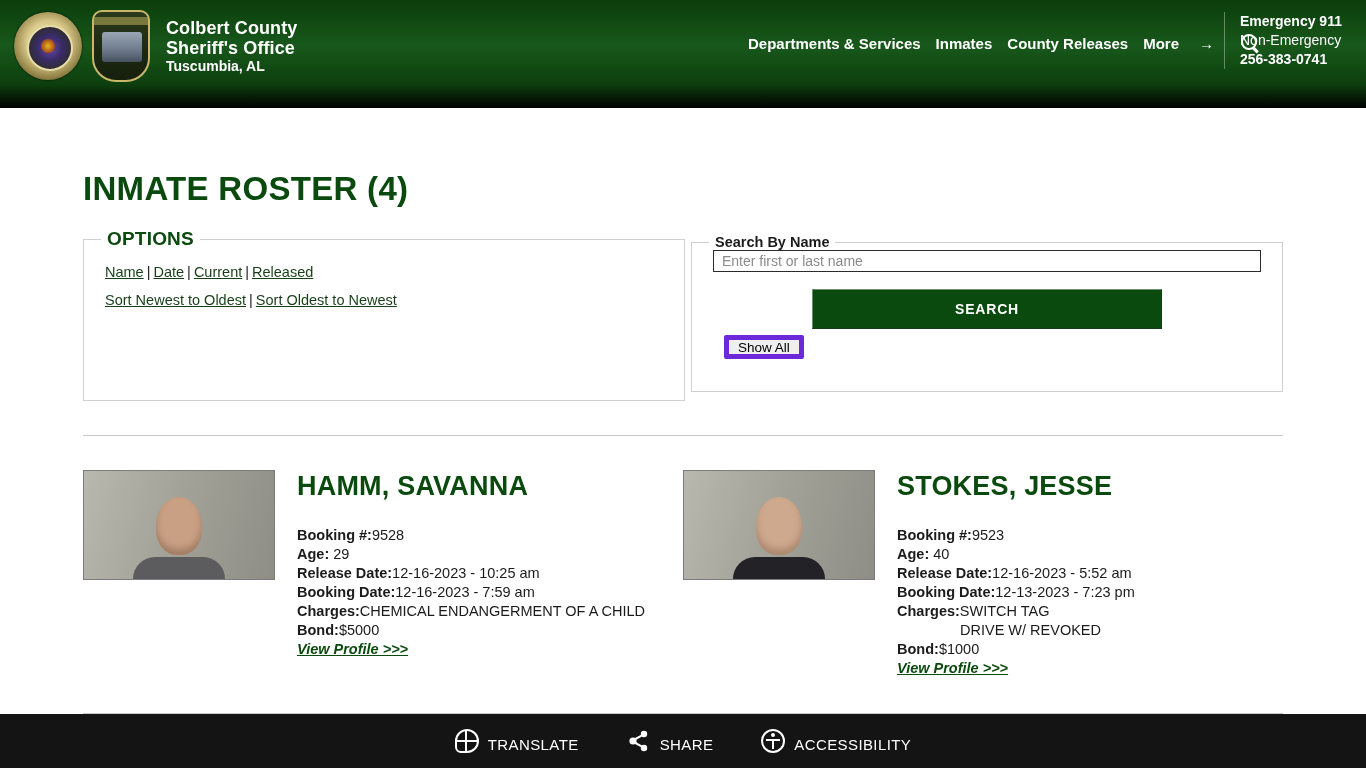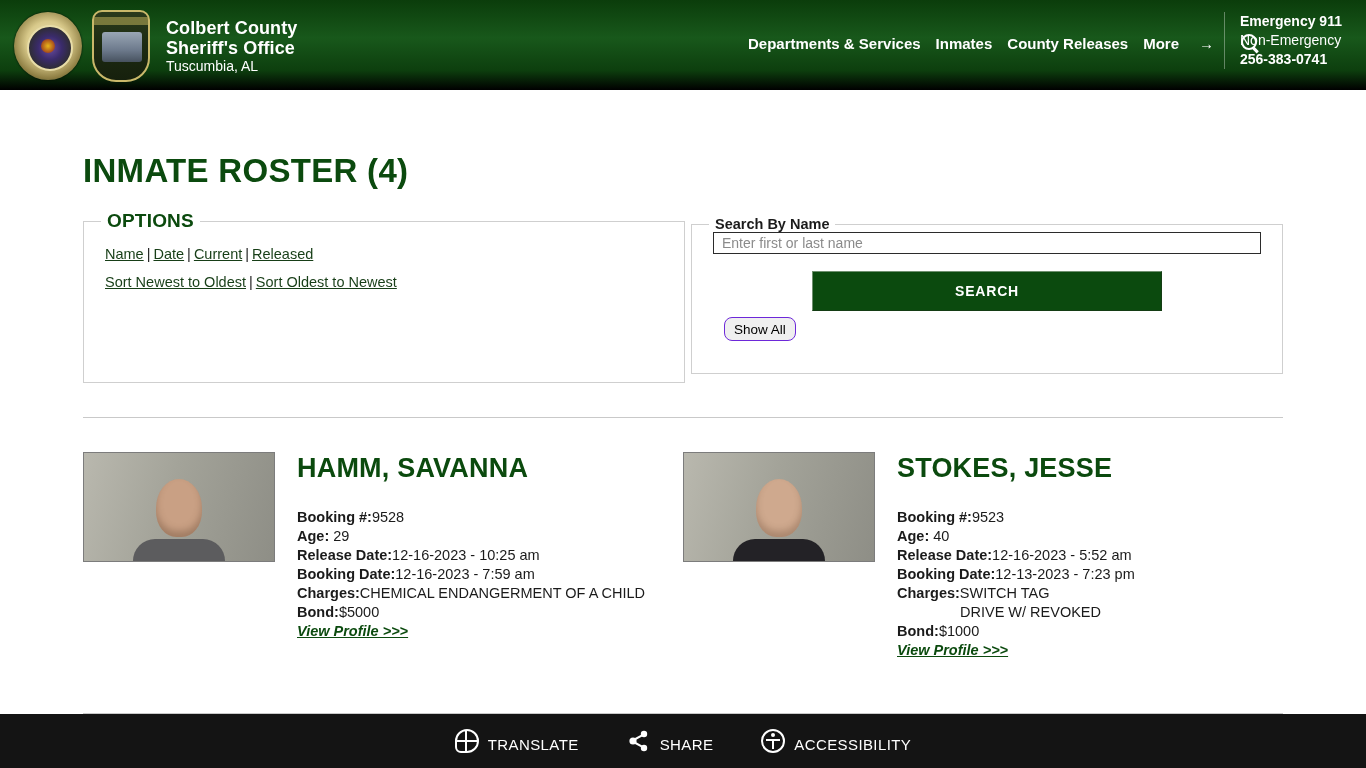--- a/index.html
+++ b/index.html
@@ -6,21 +6,21 @@
   html, body {
     width: 1366px; height: 768px;
     background: #ffffff;
     font-family: "Liberation Sans", sans-serif;
     overflow: hidden;
   }
 
   
   .site-header {
     position: relative;
-    width: 1366px; height: 90px;
+    width: 1366px; height: 108px;
     background: linear-gradient(to bottom, #0b3d0b 0%, #18581b 42%, #0d3f0e 78%, #000000 100%);
     display: flex; align-items: flex-start;
   }
   .brand {
     display: flex; align-items: center;
     padding-left: 14px; padding-top: 10px;
   }
   .badge {
     width: 68px; height: 68px;
     border-radius: 50%;
@@ -63,21 +63,21 @@
   .badge2::after {
     content: "";
     position: absolute; left: 0; right: 0; top: 5px;
     height: 8px;
     background: rgba(190,175,90,0.55);
   }
   .brand-text { margin-left: 16px; line-height: 1.12; }
   .brand-line1, .brand-line2 {
     color: #ffffff; font-size: 18px; font-weight: bold; letter-spacing: .1px;
   }
-  .brand-line3 { color: #ffffff; font-size: 14px; font-weight: normal; margin-top: 1px; }
+  .brand-line3 { color: #ffffff; font-size: 14px; font-weight: bold; margin-top: 1px; }
 
   .main-nav {
     display: flex; align-items: center; gap: 15px;
     position: absolute; left: 748px; top: 33px;
   }
   .nav-link {
     color: #ffffff; font-size: 15px; font-weight: bold;
     text-decoration: none; white-space: nowrap; cursor: pointer;
   }
   .nav-more { display: flex; align-items: center; gap: 20px; }
@@ -149,23 +149,23 @@
     width: 350px; height: 40px;
     background: #0b4a0e;
     border-top: 1px solid #6e8f6e; border-left: 1px solid #6e8f6e;
     border-right: 1px solid #143d14; border-bottom: 1px solid #143d14;
     color: #ffffff; font-family: "Liberation Sans", sans-serif;
     font-size: 14px; font-weight: bold; letter-spacing: .8px; cursor: pointer;
   }
   .showall-btn {
     margin-top: 6px; margin-left: 11px;
     height: 24px; padding: 0 9px;
-    background: #efefef; border: 1px solid #6d28d9;
+    background: #efefef; border: 5px solid #6d28d9;
     font-family: "Liberation Sans", sans-serif; font-size: 13.5px;
-    color: #000; cursor: pointer; border-radius: 8px;
+    color: #000; cursor: pointer; border-radius: 2px;
   }
 
   .hr { border: none; border-top: 1px solid #c9c9c9; margin: 34px 0 0 0; }
 
   
   .roster {
     display: flex; margin-top: 34px;
   }
   .inmate { display: flex; width: 600px; }
   .mug {

